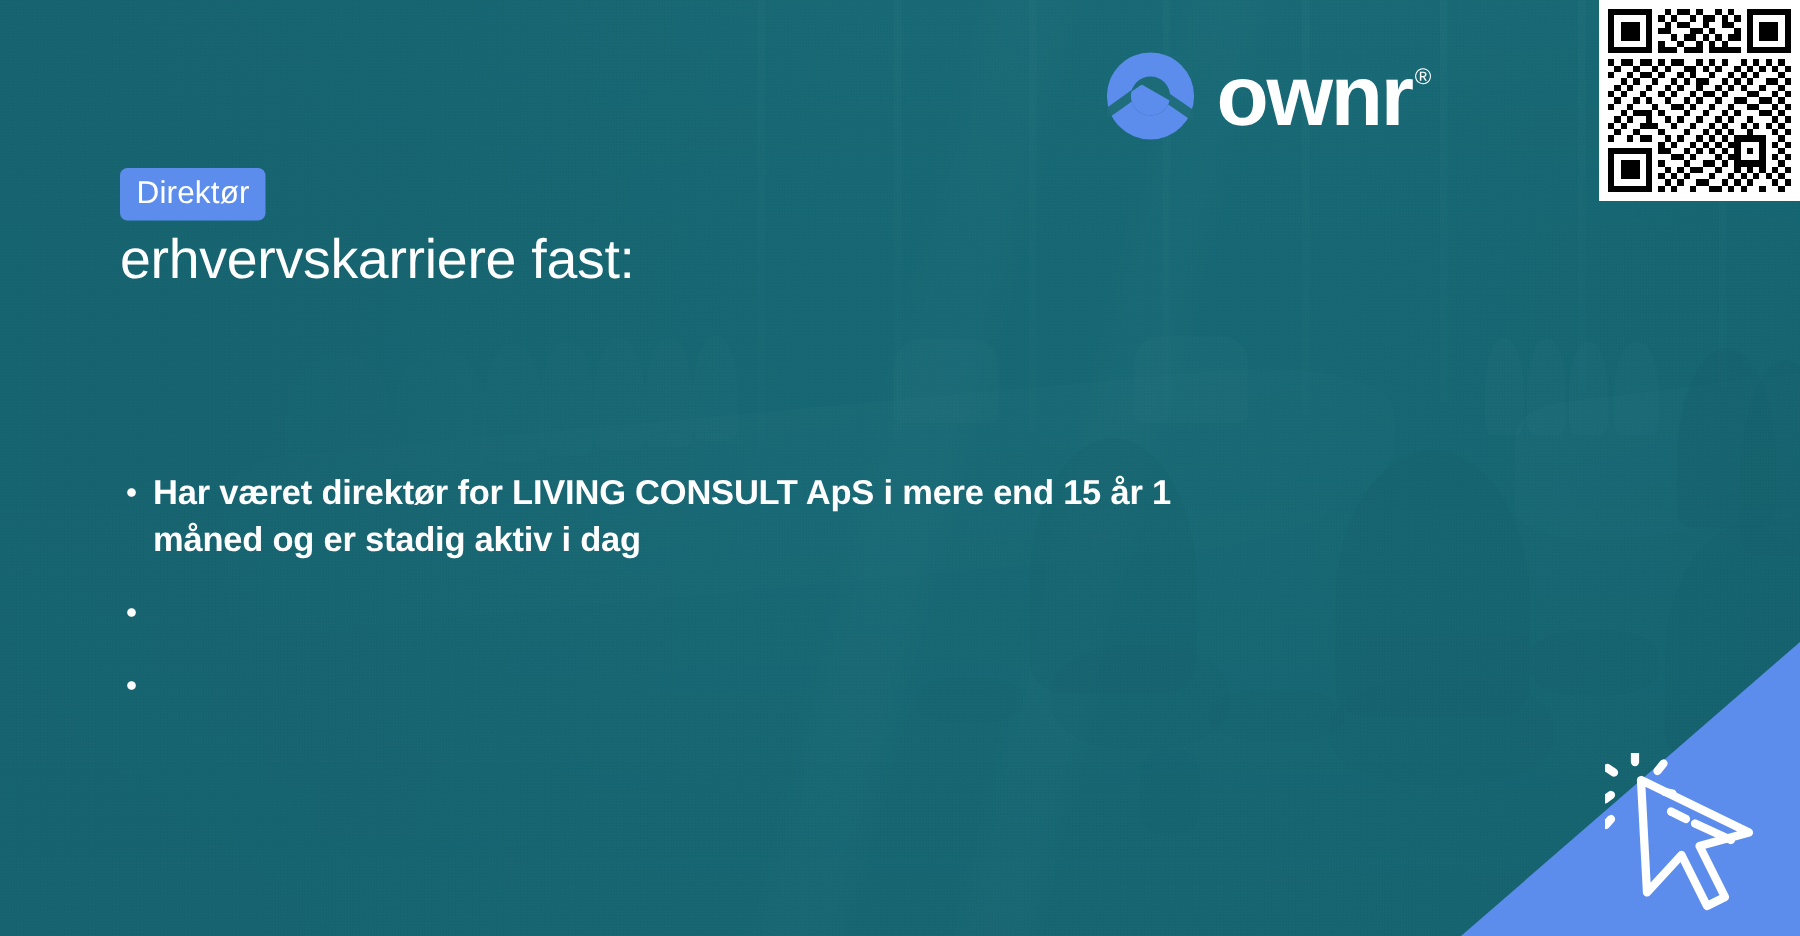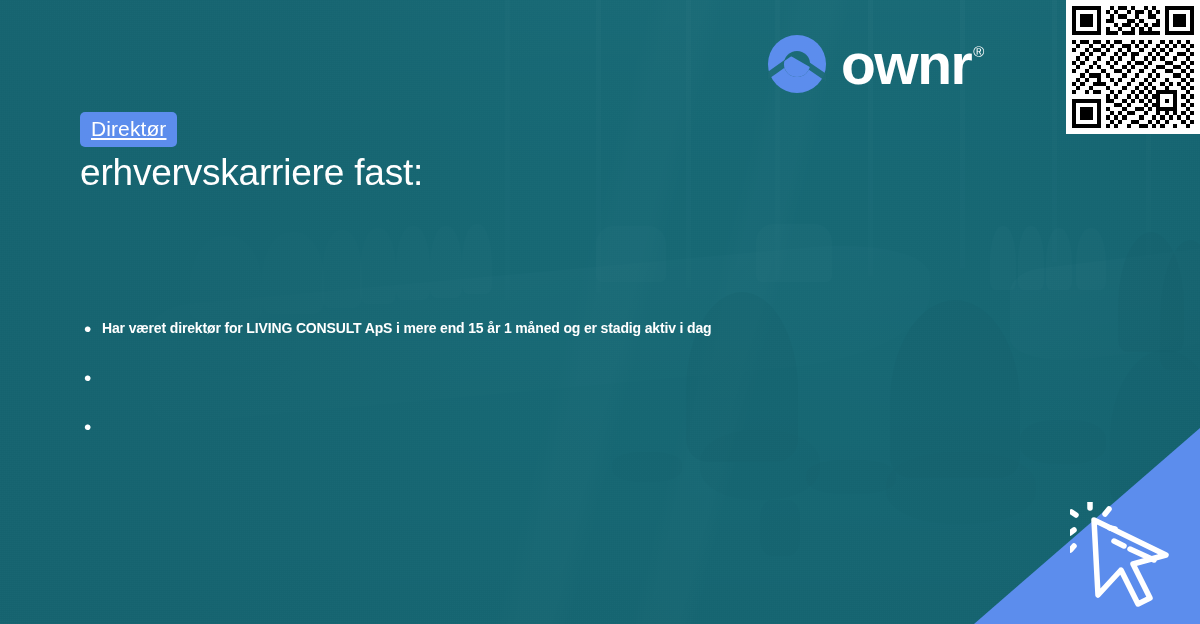--- a/index.html
+++ b/index.html
@@ -103,21 +103,21 @@
     inset: 0;
     opacity: 0.22;
     background-image:
       repeating-linear-gradient(0deg, rgba(255,255,255,0.028) 0px, rgba(255,255,255,0.028) 1px, rgba(0,0,0,0.028) 1px, rgba(0,0,0,0.028) 2px),
       repeating-linear-gradient(90deg, rgba(255,255,255,0.022) 0px, rgba(255,255,255,0.022) 1px, rgba(0,0,0,0.022) 1px, rgba(0,0,0,0.022) 2px);
   }
 
   
   .logo {
     position: absolute;
-    left: 766px;
+    left: 736px;
     top: 33px;
     display: flex;
     align-items: center;
     gap: 13px;
   }
   .logo-mark {
     width: 62px;
     height: 62px;
     flex: none;
     display: block;
@@ -165,21 +165,20 @@
   }
   .badge {
     display: inline-block;
     background: #5c8ded;
     color: #ffffff;
     font-size: 21px;
     line-height: 1;
     padding: 6px 11px 8px 11px;
     border-radius: 5px;
     letter-spacing: 0.1px;
-    text-decoration: underline;
   }
   .title {
     margin-top: 21px;
     font-size: 43px;
     font-weight: bold;
     color: #ffffff;
     line-height: 1.14;
     letter-spacing: -0.3px;
   }
   .subtitle {
@@ -205,21 +204,21 @@
   .bullet-dot {
     color: #ffffff;
     font-size: 21px;
     line-height: 31px;
     width: 18px;
     flex: none;
     text-align: left;
   }
   .bullet-text {
     color: #ffffff;
-    font-size: 14px;
+    font-size: 23px;
     font-weight: bold;
     line-height: 31px;
     letter-spacing: -0.15px;
     max-width: 745px;
   }
 
   
   .corner {
     position: absolute;
     right: 0;

